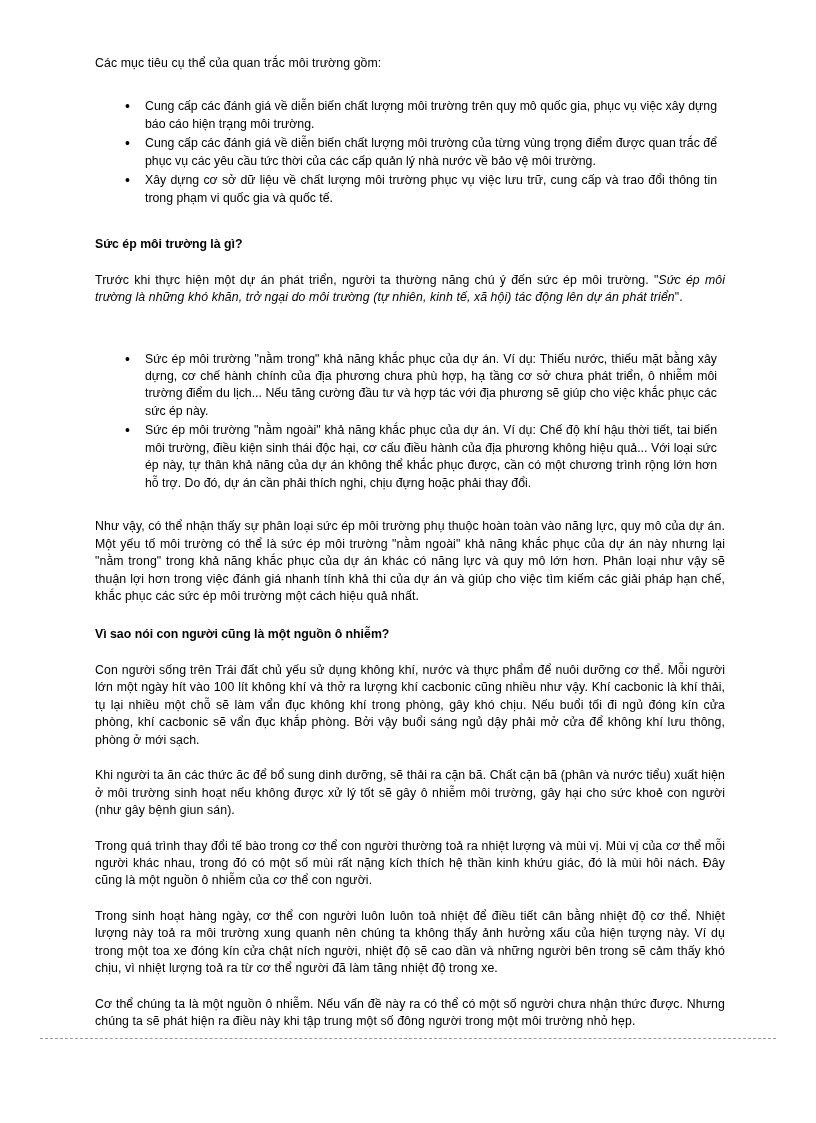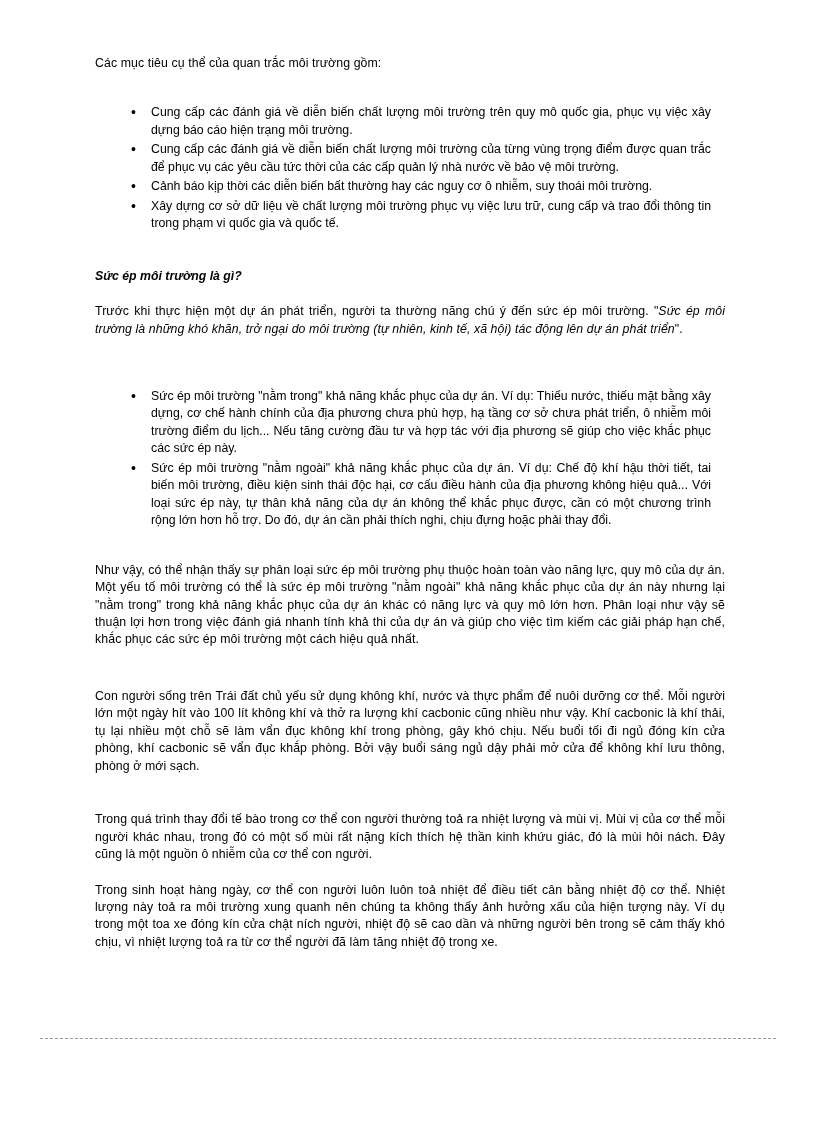--- a/index.html
+++ b/index.html
@@ -35,25 +35,24 @@
     line-height: 1.42;
     text-align: justify;
     letter-spacing: 0.1px;
   }
   .gap-md { height: 18px; }
   .gap-lg { height: 21px; }
   h3.heading {
     margin: 0;
     font-size: 12.3px;
     font-weight: bold;
-    font-style: italic;
     line-height: 1.42;
   }
   ul.bullets {
-    margin: 14px;
+    margin: 8px;
     padding: 0 0 0 22px;
     list-style: none;
   }
   ul.bullets li {
     position: relative;
     font-size: 12.3px;
     line-height: 1.42;
     text-align: justify;
     margin: 0 0 2px 0;
     padding-left: 20px;
@@ -83,21 +82,20 @@
 <div class="page">
   <div class="content">
 
     <p class="para">Các mục tiêu cụ thể của quan trắc môi trường gồm:</p>
 
     <div class="gap-md"></div>
 
     <ul class="bullets">
       <li>Cung cấp các đánh giá về diễn biến chất lượng môi trường trên quy mô quốc gia, phục vụ việc xây dựng báo cáo hiện trạng môi trường.</li>
       <li>Cung cấp các đánh giá về diễn biến chất lượng môi trường của từng vùng trọng điểm được quan trắc để phục vụ các yêu cầu tức thời của các cấp quản lý nhà nước về bảo vệ môi trường.</li>
-      <li>Cảnh báo kịp thời các diễn biến bất thường hay các nguy cơ ô nhiễm, suy thoái môi trường.</li>
       <li>Xây dựng cơ sở dữ liệu về chất lượng môi trường phục vụ việc lưu trữ, cung cấp và trao đổi thông tin trong phạm vi quốc gia và quốc tế.</li>
     </ul>
 
     <div class="gap-lg"></div>
 
     <h3 class="heading">Sức ép môi trường là gì?</h3>
 
     <div class="gap-md"></div>
 
     <p class="para"><span>Trước khi thực hiện một dự án phát triển, người ta thường năng chú ý đến sức ép môi trường. "</span><span class="q">Sức ép môi trường là những khó khăn, trở ngại do môi trường (tự nhiên, kinh tế, xã hội) tác động lên dự án phát triển</span><span>".</span></p>
@@ -111,35 +109,38 @@
       <li><span>Sức ép môi trường "</span><span class="it">nằm trong</span><span>" khả năng khắc phục của dự án. Ví dụ: Thiếu nước, thiếu mặt bằng xây dựng, cơ chế hành chính của địa phương chưa phù hợp, hạ tầng cơ sở chưa phát triển, ô nhiễm môi trường điểm du lịch... Nếu tăng cường đầu tư và hợp tác với địa phương sẽ giúp cho việc khắc phục các sức ép này.</span></li>
       <li><span>Sức ép môi trường "</span><span class="it">nằm ngoài</span><span>" khả năng khắc phục của dự án. Ví dụ: Chế độ khí hậu thời tiết, tai biến môi trường, điều kiện sinh thái độc hại, cơ cấu điều hành của địa phương không hiệu quả... Với loại sức ép này, tự thân khả năng của dự án không thể khắc phục được, cần có một chương trình rộng lớn hơn hỗ trợ. Do đó, dự án cần phải thích nghi, chịu đựng hoặc phải thay đổi.</span></li>
     </ul>
 
     <div class="gap-md"></div>
 
     <p class="para">Như vậy, có thể nhận thấy sự phân loại sức ép môi trường phụ thuộc hoàn toàn vào năng lực, quy mô của dự án. Một yếu tố môi trường có thể là sức ép môi trường "nằm ngoài" khả năng khắc phục của dự án này nhưng lại "nằm trong" trong khả năng khắc phục của dự án khác có năng lực và quy mô lớn hơn. Phân loại như vậy sẽ thuận lợi hơn trong việc đánh giá nhanh tính khả thi của dự án và giúp cho việc tìm kiếm các giải pháp hạn chế, khắc phục các sức ép môi trường một cách hiệu quả nhất.</p>
 
     <div class="gap-lg"></div>
 
+    <h3 class="heading">Vì sao nói con người cũng là một nguồn ô nhiễm?</h3>
 
     <div class="gap-md"></div>
 
     <p class="para">Con người sống trên Trái đất chủ yếu sử dụng không khí, nước và thực phẩm để nuôi dưỡng cơ thể. Mỗi người lớn một ngày hít vào 100 lít không khí và thở ra lượng khí cacbonic cũng nhiều như vậy. Khí cacbonic là khí thải, tụ lại nhiều một chỗ sẽ làm vẩn đục không khí trong phòng, gây khó chịu. Nếu buổi tối đi ngủ đóng kín cửa phòng, khí cacbonic sẽ vẩn đục khắp phòng. Bởi vậy buổi sáng ngủ dậy phải mở cửa để không khí lưu thông, phòng ở mới sạch.</p>
 
     <div class="gap-md"></div>
 
+    <p class="para">Khi người ta ăn các thức ăc để bổ sung dinh dưỡng, sẽ thải ra cặn bã. Chất cặn bã (phân và nước tiểu) xuất hiện ở môi trường sinh hoạt nếu không được xử lý tốt sẽ gây ô nhiễm môi trường, gây hại cho sức khoẻ con người (như gây bệnh giun sán).</p>
 
     <div class="gap-md"></div>
 
     <p class="para">Trong quá trình thay đổi tế bào trong cơ thể con người thường toả ra nhiệt lượng và mùi vị. Mùi vị của cơ thể mỗi người khác nhau, trong đó có một số mùi rất nặng kích thích hệ thần kinh khứu giác, đó là mùi hôi nách. Đây cũng là một nguồn ô nhiễm của cơ thể con người.</p>
 
     <div class="gap-md"></div>
 
     <p class="para">Trong sinh hoạt hàng ngày, cơ thể con người luôn luôn toả nhiệt để điều tiết cân bằng nhiệt độ cơ thể. Nhiệt lượng này toả ra môi trường xung quanh nên chúng ta không thấy ảnh hưởng xấu của hiện tượng này. Ví dụ trong một toa xe đóng kín cửa chật ních người, nhiệt độ sẽ cao dần và những người bên trong sẽ cảm thấy khó chịu, vì nhiệt lượng toả ra từ cơ thể người đã làm tăng nhiệt độ trong xe.</p>
 
     <div class="gap-md"></div>
 
+    <p class="para">Cơ thể chúng ta là một nguồn ô nhiễm. Nếu vấn đề này ra có thể có một số người chưa nhận thức được. Nhưng chúng ta sẽ phát hiện ra điều này khi tập trung một số đông người trong một môi trường nhỏ hẹp.</p>
 
   </div>
 
   <div class="footer-rule"></div>
 </div>
 
 </body></html>

